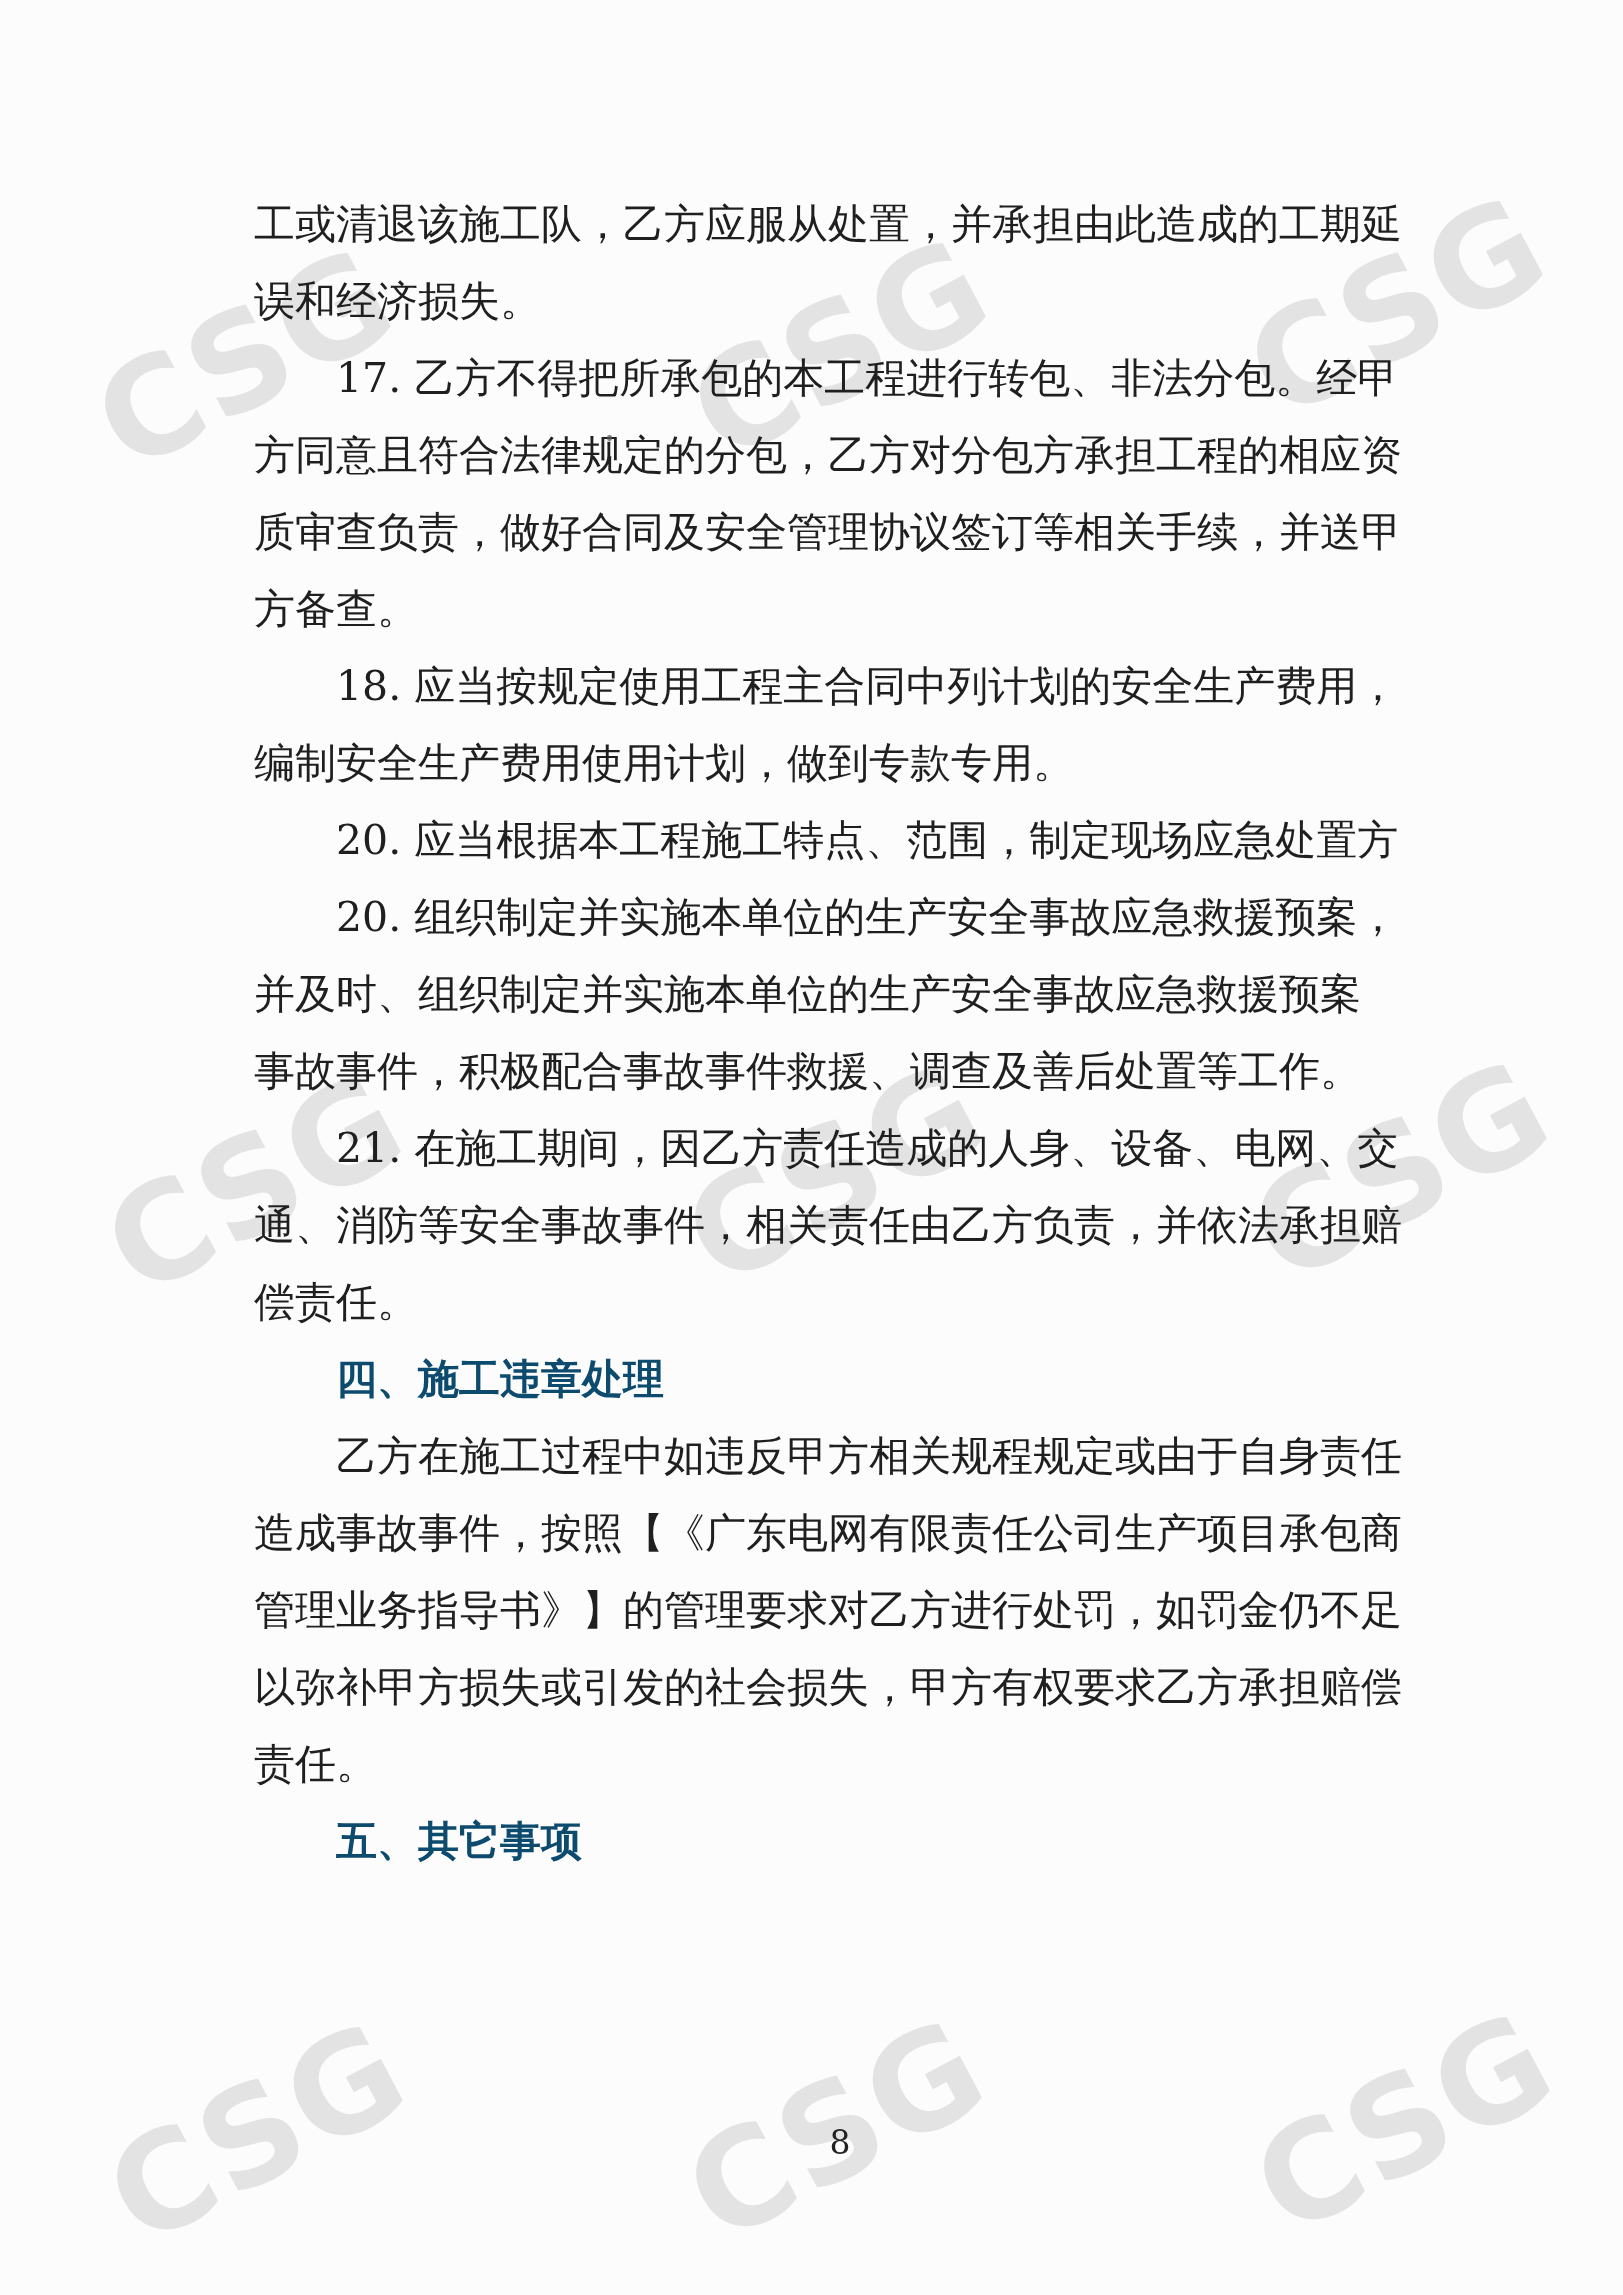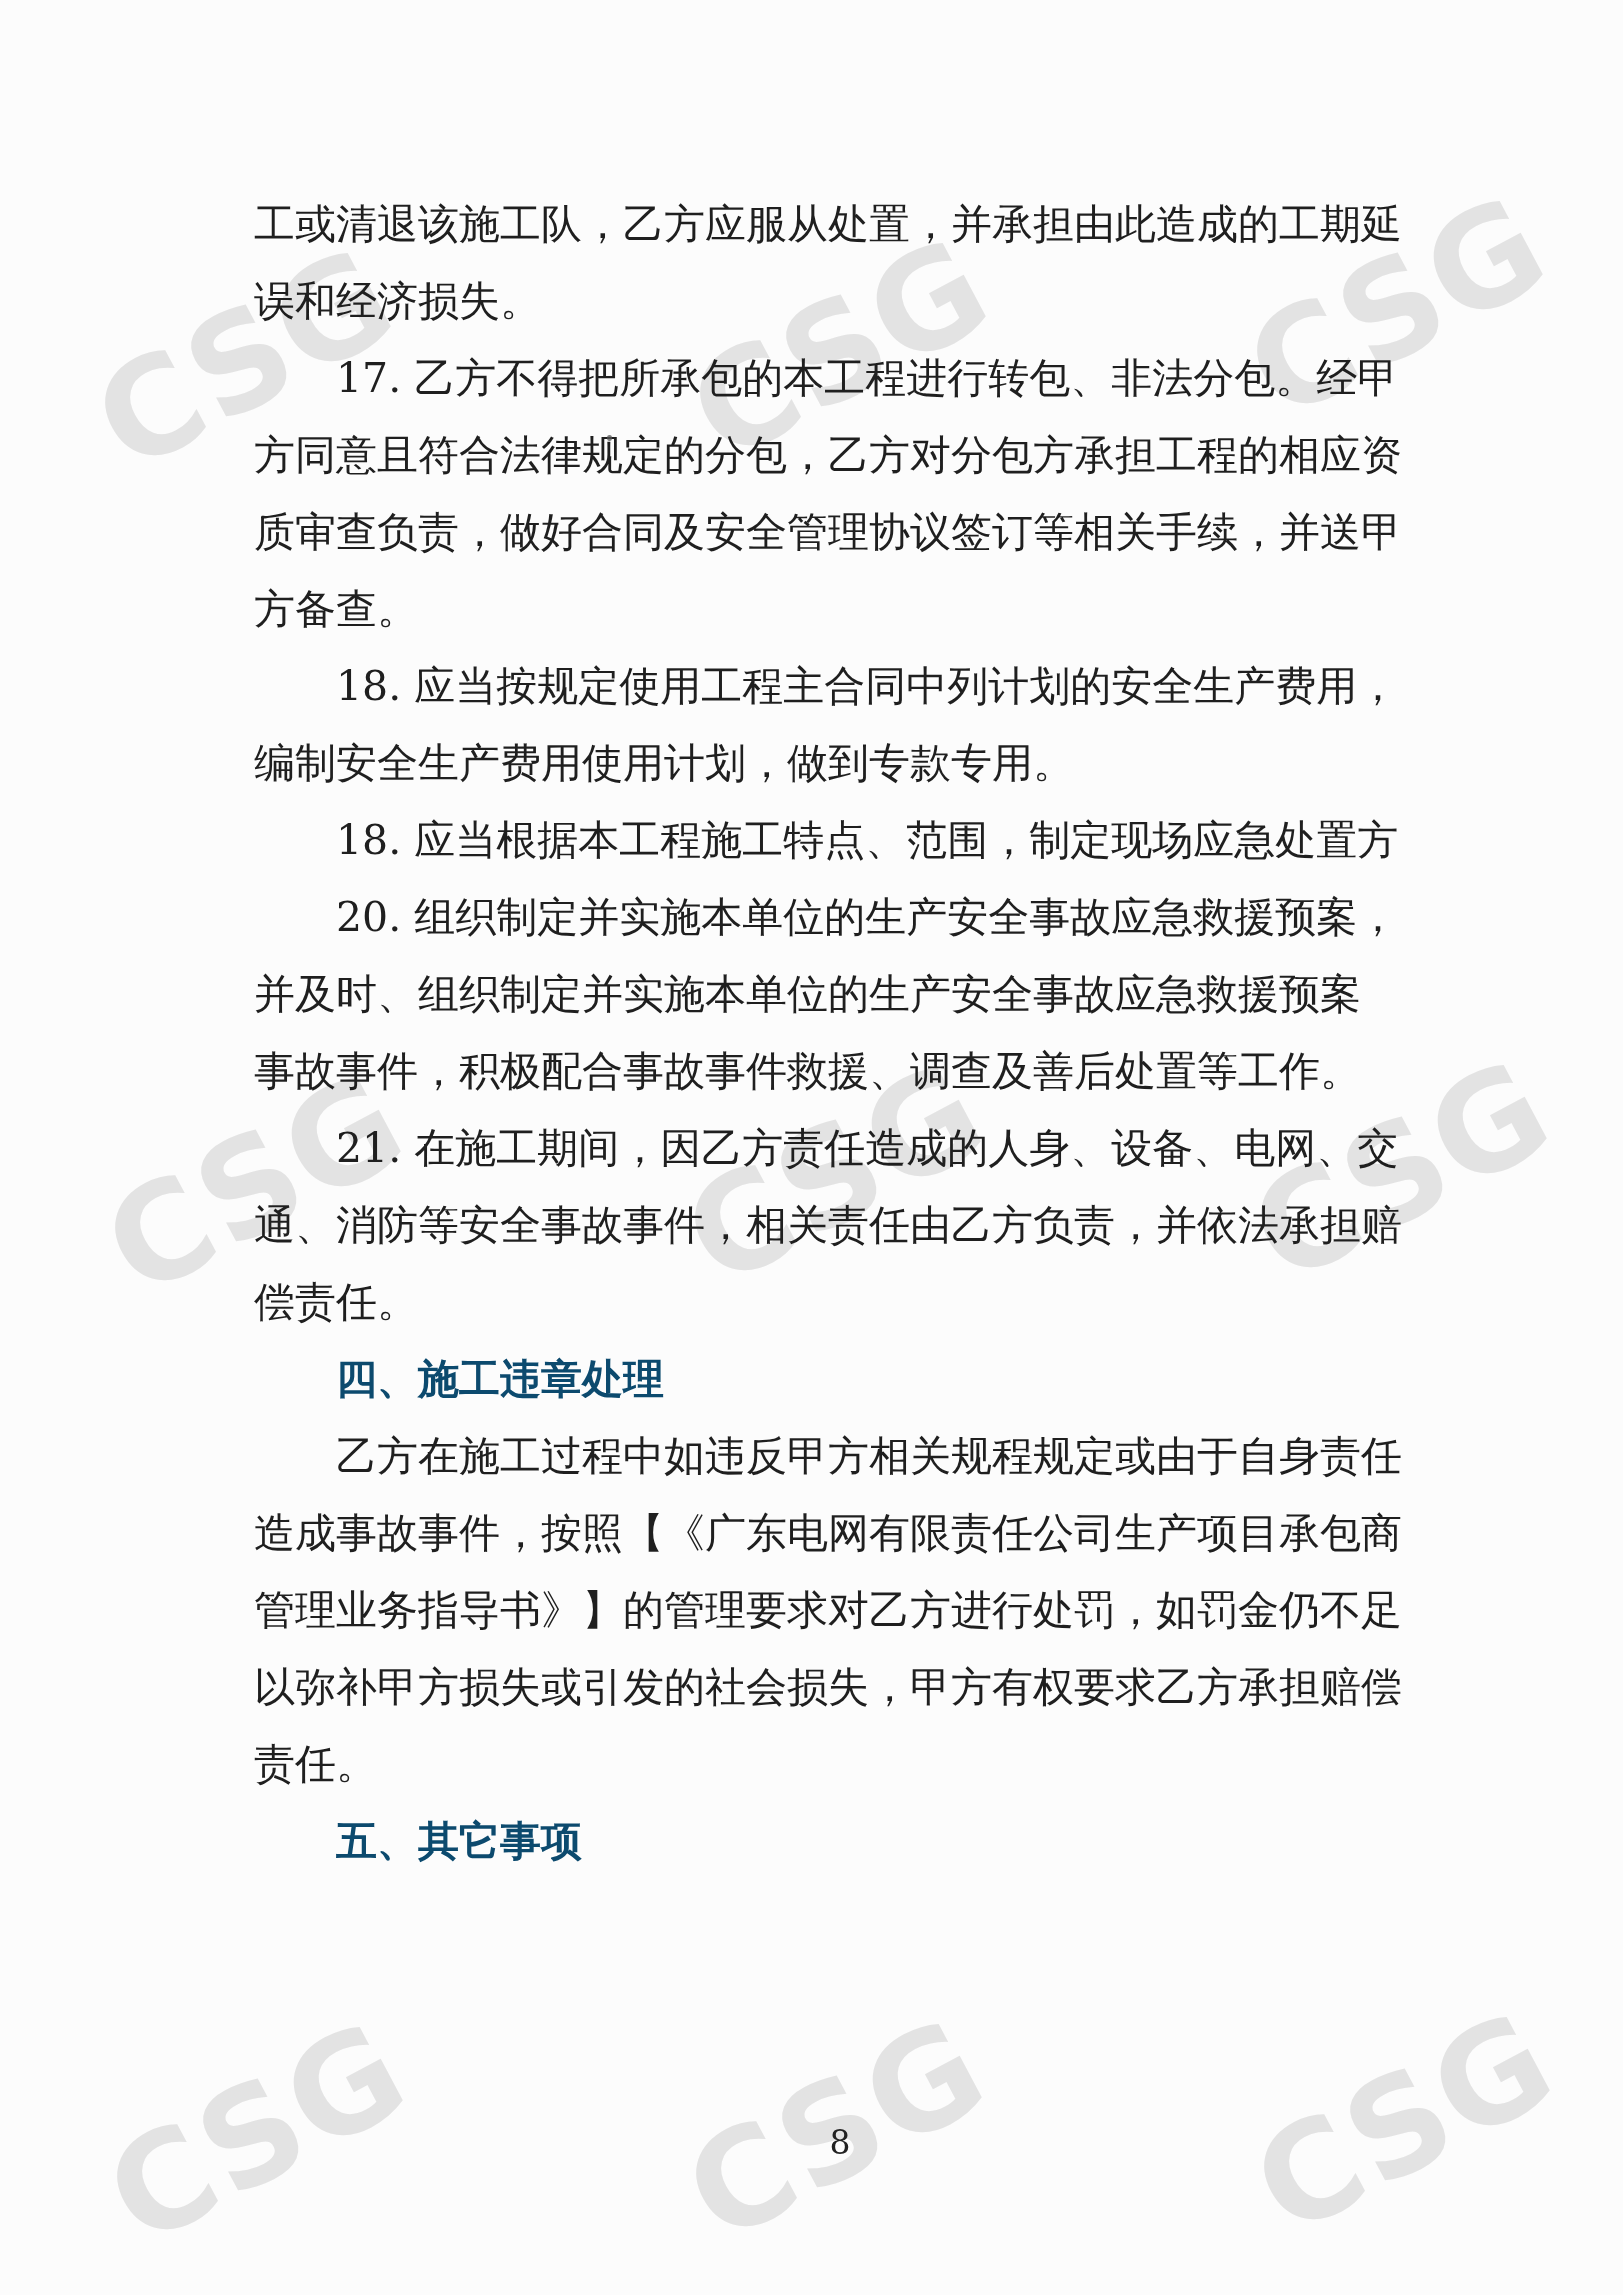--- a/index.html
+++ b/index.html
@@ -93,21 +93,21 @@
     </div>
   <div class="text-block" id="textblock">
       <div class="line">工或清退该施工队，乙方应服从处置，并承担由此造成的工期延</div>
       <div class="line">误和经济损失。</div>
       <div class="line indent">17. 乙方不得把所承包的本工程进行转包、非法分包。经甲</div>
       <div class="line">方同意且符合法律规定的分包，乙方对分包方承担工程的相应资</div>
       <div class="line">质审查负责，做好合同及安全管理协议签订等相关手续，并送甲</div>
       <div class="line">方备查。</div>
       <div class="line indent">18. 应当按规定使用工程主合同中列计划的安全生产费用，</div>
       <div class="line">编制安全生产费用使用计划，做到专款专用。</div>
-      <div class="line indent">18. 应当根据本工程施工特点、范围，制定现场应急处置方</div>
+      <div class="line indent">20. 应当根据本工程施工特点、范围，制定现场应急处置方</div>
       <div class="line indent">20. 组织制定并实施本单位的生产安全事故应急救援预案，</div>
       <div class="line">并及时、组织制定并实施本单位的生产安全事故应急救援预案</div>
       <div class="line">事故事件，积极配合事故事件救援、调查及善后处置等工作。</div>
       <div class="line indent">21. 在施工期间，因乙方责任造成的人身、设备、电网、交</div>
       <div class="line">通、消防等安全事故事件，相关责任由乙方负责，并依法承担赔</div>
       <div class="line">偿责任。</div>
       <div class="line indent heading">四、施工违章处理</div>
       <div class="line indent">乙方在施工过程中如违反甲方相关规程规定或由于自身责任</div>
       <div class="line">造成事故事件，按照【《广东电网有限责任公司生产项目承包商</div>
       <div class="line">管理业务指导书》】的管理要求对乙方进行处罚，如罚金仍不足</div>

